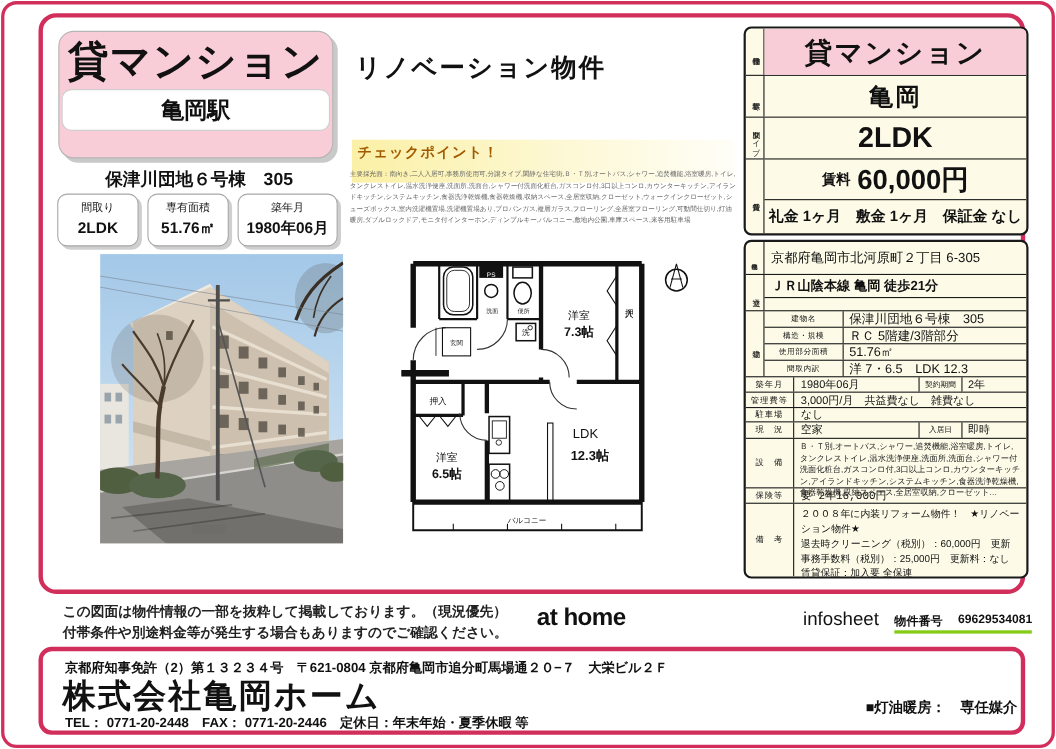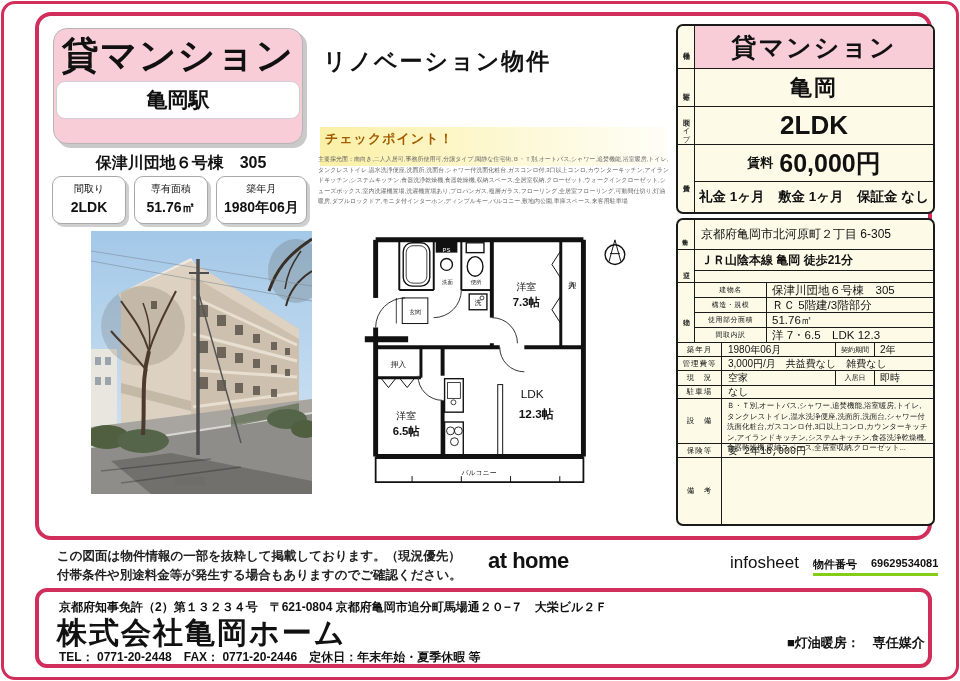--- a/index.html
+++ b/index.html
@@ -371,40 +371,42 @@
     <div class="trow r-built">
       <div class="hlab">築年月</div>
       <div class="small-val">1980年06月</div>
       <div class="mini-lab">契約期間</div>
       <div class="mini-val">2年</div>
     </div>
     <div class="trow r-mgmt">
       <div class="hlab">管理費等</div>
       <div class="small-val">3,000円/月　共益費なし　雑費なし</div>
     </div>
+    <div class="trow r-park">
+      <div class="hlab">駐車場</div>
+      <div class="small-val">なし</div>
+    </div>
     <div class="trow r-status">
       <div class="hlab">現　況</div>
       <div class="small-val">空家</div>
       <div class="mini-lab">入居日</div>
       <div class="mini-val">即時</div>
     </div>
-    <div class="trow r-park">
-      <div class="hlab">駐車場</div>
-      <div class="small-val">なし</div>
-    </div>
     <div class="trow r-equip">
       <div class="hlab">設　備</div>
       <div class="equip-text">Ｂ・Ｔ別,オートバス,シャワー,追焚機能,浴室暖房,トイレ,タンクレストイレ,温水洗浄便座,洗面所,洗面台,シャワー付洗面化粧台,ガスコンロ付,3口以上コンロ,カウンターキッチン,アイランドキッチン,システムキッチン,食器洗浄乾燥機,食器乾燥機,収納スペース,全居室収納,クローゼット...</div>
     </div>
     <div class="trow r-ins">
       <div class="hlab">保険等</div>
       <div class="small-val">要 2年16,000円</div>
     </div>
     <div class="trow r-remarks">
       <div class="hlab">備　考</div>
+      <div class="remarks-text">２００８年に内装リフォーム物件！　★リノベーション物件★
+退去時クリーニング（税別）：60,000円　更新事務手数料（税別）：25,000円　更新料：なし　賃貸保証：加入要 全保連</div>
     </div>
   </div>
 </div>
 
 <div class="disclaimer">
   <div>この図面は物件情報の一部を抜粋して掲載しております。（現況優先）</div>
   <div>付帯条件や別途料金等が発生する場合もありますのでご確認ください。</div>
 </div>
 <div class="athome-logo">at home</div>
 <div class="infosheet-row">

